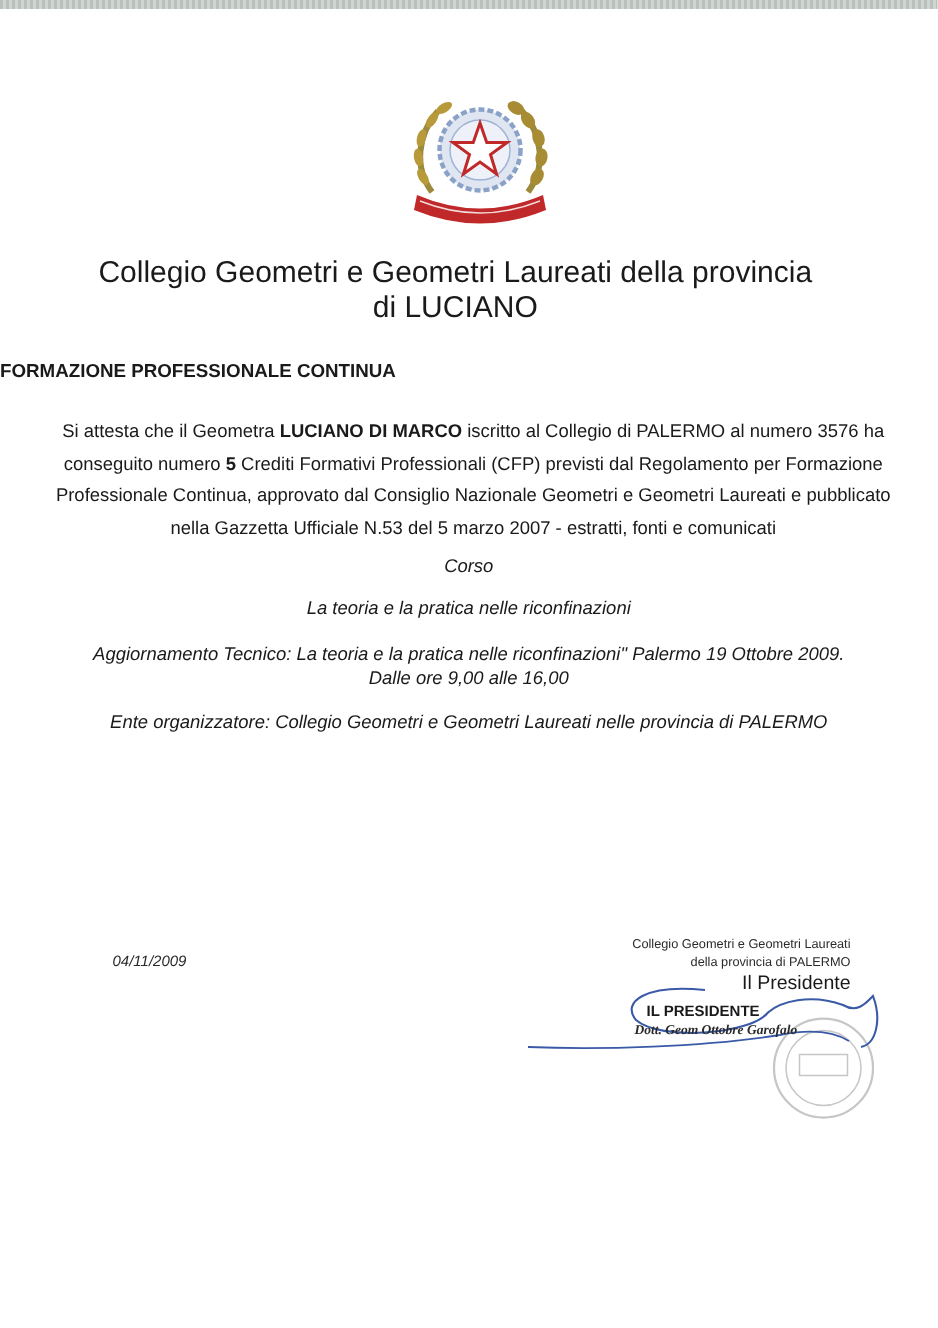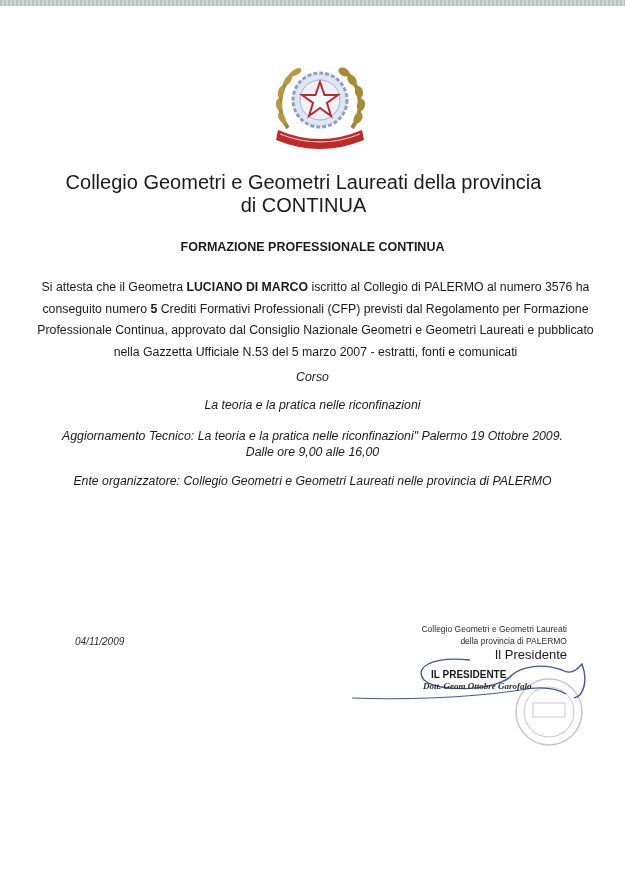--- a/index.html
+++ b/index.html
@@ -13,21 +13,21 @@
       background: repeating-linear-gradient(90deg, #b9c1bd 0 2px, #cfd5d2 2px 4px);
     }
     .emblem { position: absolute; left: 270px; top: 60px; width: 100px; height: 90px; }
     .title {
       position: absolute; left: 0; width: 607px; text-align: center;
       font-size: 20px; line-height: 23px; color: #1a1a1a;
     }
     .title.l1 { top: 171px; }
     .title.l2 { top: 194px; }
     .section {
-      position: absolute; left: 0; width: 625px; top: 240px; text-align: center;
+      position: absolute; left: 0; width: 625px; top: 240px; text-align: left;
       font-weight: bold; font-size: 12.5px; color: #1a1a1a;
     }
     .para {
       position: absolute; left: 28px; width: 575px; top: 277px; text-align: center;
       font-size: 12.3px; line-height: 21.5px; color: #1a1a1a;
     }
     .para b { font-weight: bold; margin-top: 20px; }
     .ital {
       position: absolute; left: 0; width: 625px; text-align: center;
       font-style: italic; font-size: 12.3px; line-height: 16px; color: #1a1a1a;
@@ -81,21 +81,21 @@
     <circle cx="50" cy="40" r="20" fill="#eef2f8" stroke="#9fb3d4" stroke-width="1"></circle>
 
     <polygon points="50,22 54.5,35 68,35 57,43 61,56 50,48 39,56 43,43 32,35 45.5,35" fill="#ffffff" stroke="#c0282a" stroke-width="2"></polygon>
 
     <path d="M8 70 Q50 88 92 70 L94 80 Q50 98 6 80 Z" fill="#c0282a"></path>
     <path d="M10 74 Q50 90 90 74" stroke="#f3d9d9" stroke-width="1" fill="none"></path>
   </svg>
 </div>
 
 <div class="title l1">Collegio Geometri e Geometri Laureati della provincia</div>
-<div class="title l2">di CONTINUA</div>
+<div class="title l2">di LUCIANO</div>
 
 <div class="section">FORMAZIONE PROFESSIONALE CONTINUA</div>
 
 <div class="para">
   <span>Si attesta che il Geometra </span><b>LUCIANO DI MARCO</b><span> iscritto al Collegio di PALERMO al numero  3576 ha conseguito numero  </span><b>5</b><span> Crediti Formativi Professionali (CFP) previsti dal Regolamento per Formazione Professionale Continua, approvato dal Consiglio Nazionale Geometri e Geometri Laureati e pubblicato nella Gazzetta Ufficiale N.53 del 5 marzo 2007 - estratti, fonti e comunicati</span>
 </div>
 
 <div class="ital" style="top:369px;">Corso</div>
 <div class="ital" style="top:397px;">La teoria e la pratica nelle riconfinazioni</div>
 <div class="ital" style="top:428px;">Aggiornamento Tecnico: La teoria e la pratica nelle riconfinazioni" Palermo 19 Ottobre 2009.</div>

